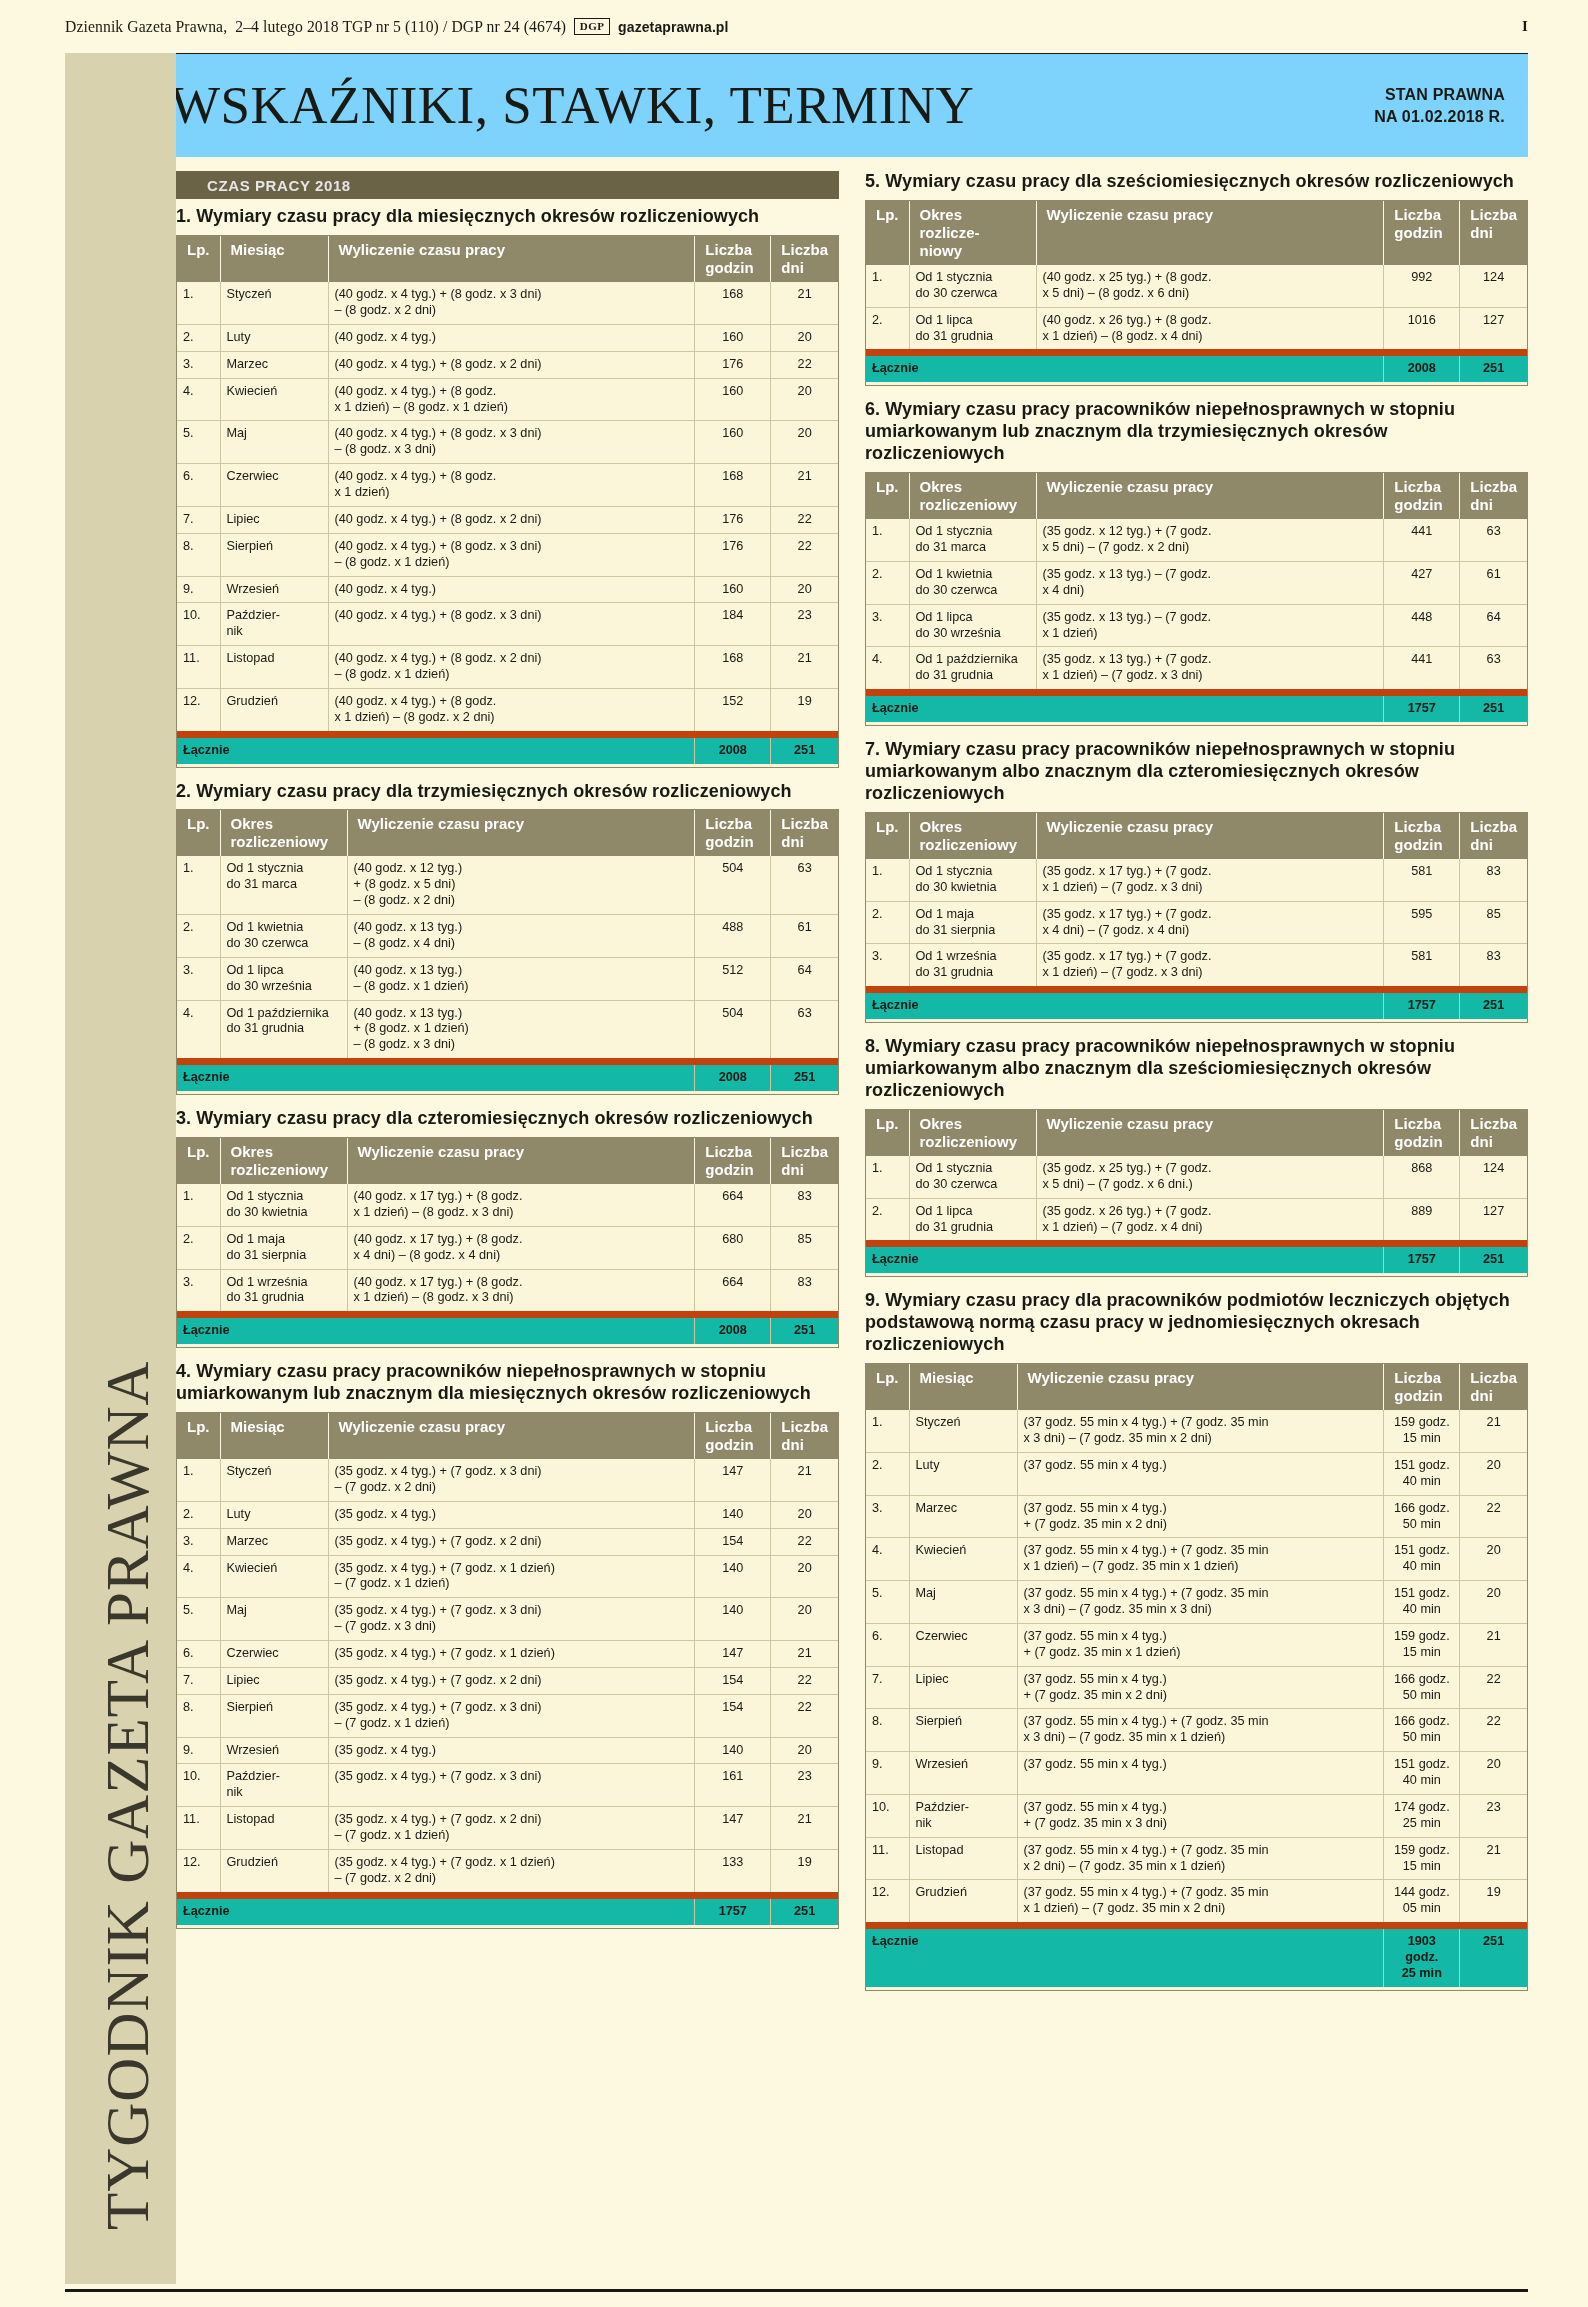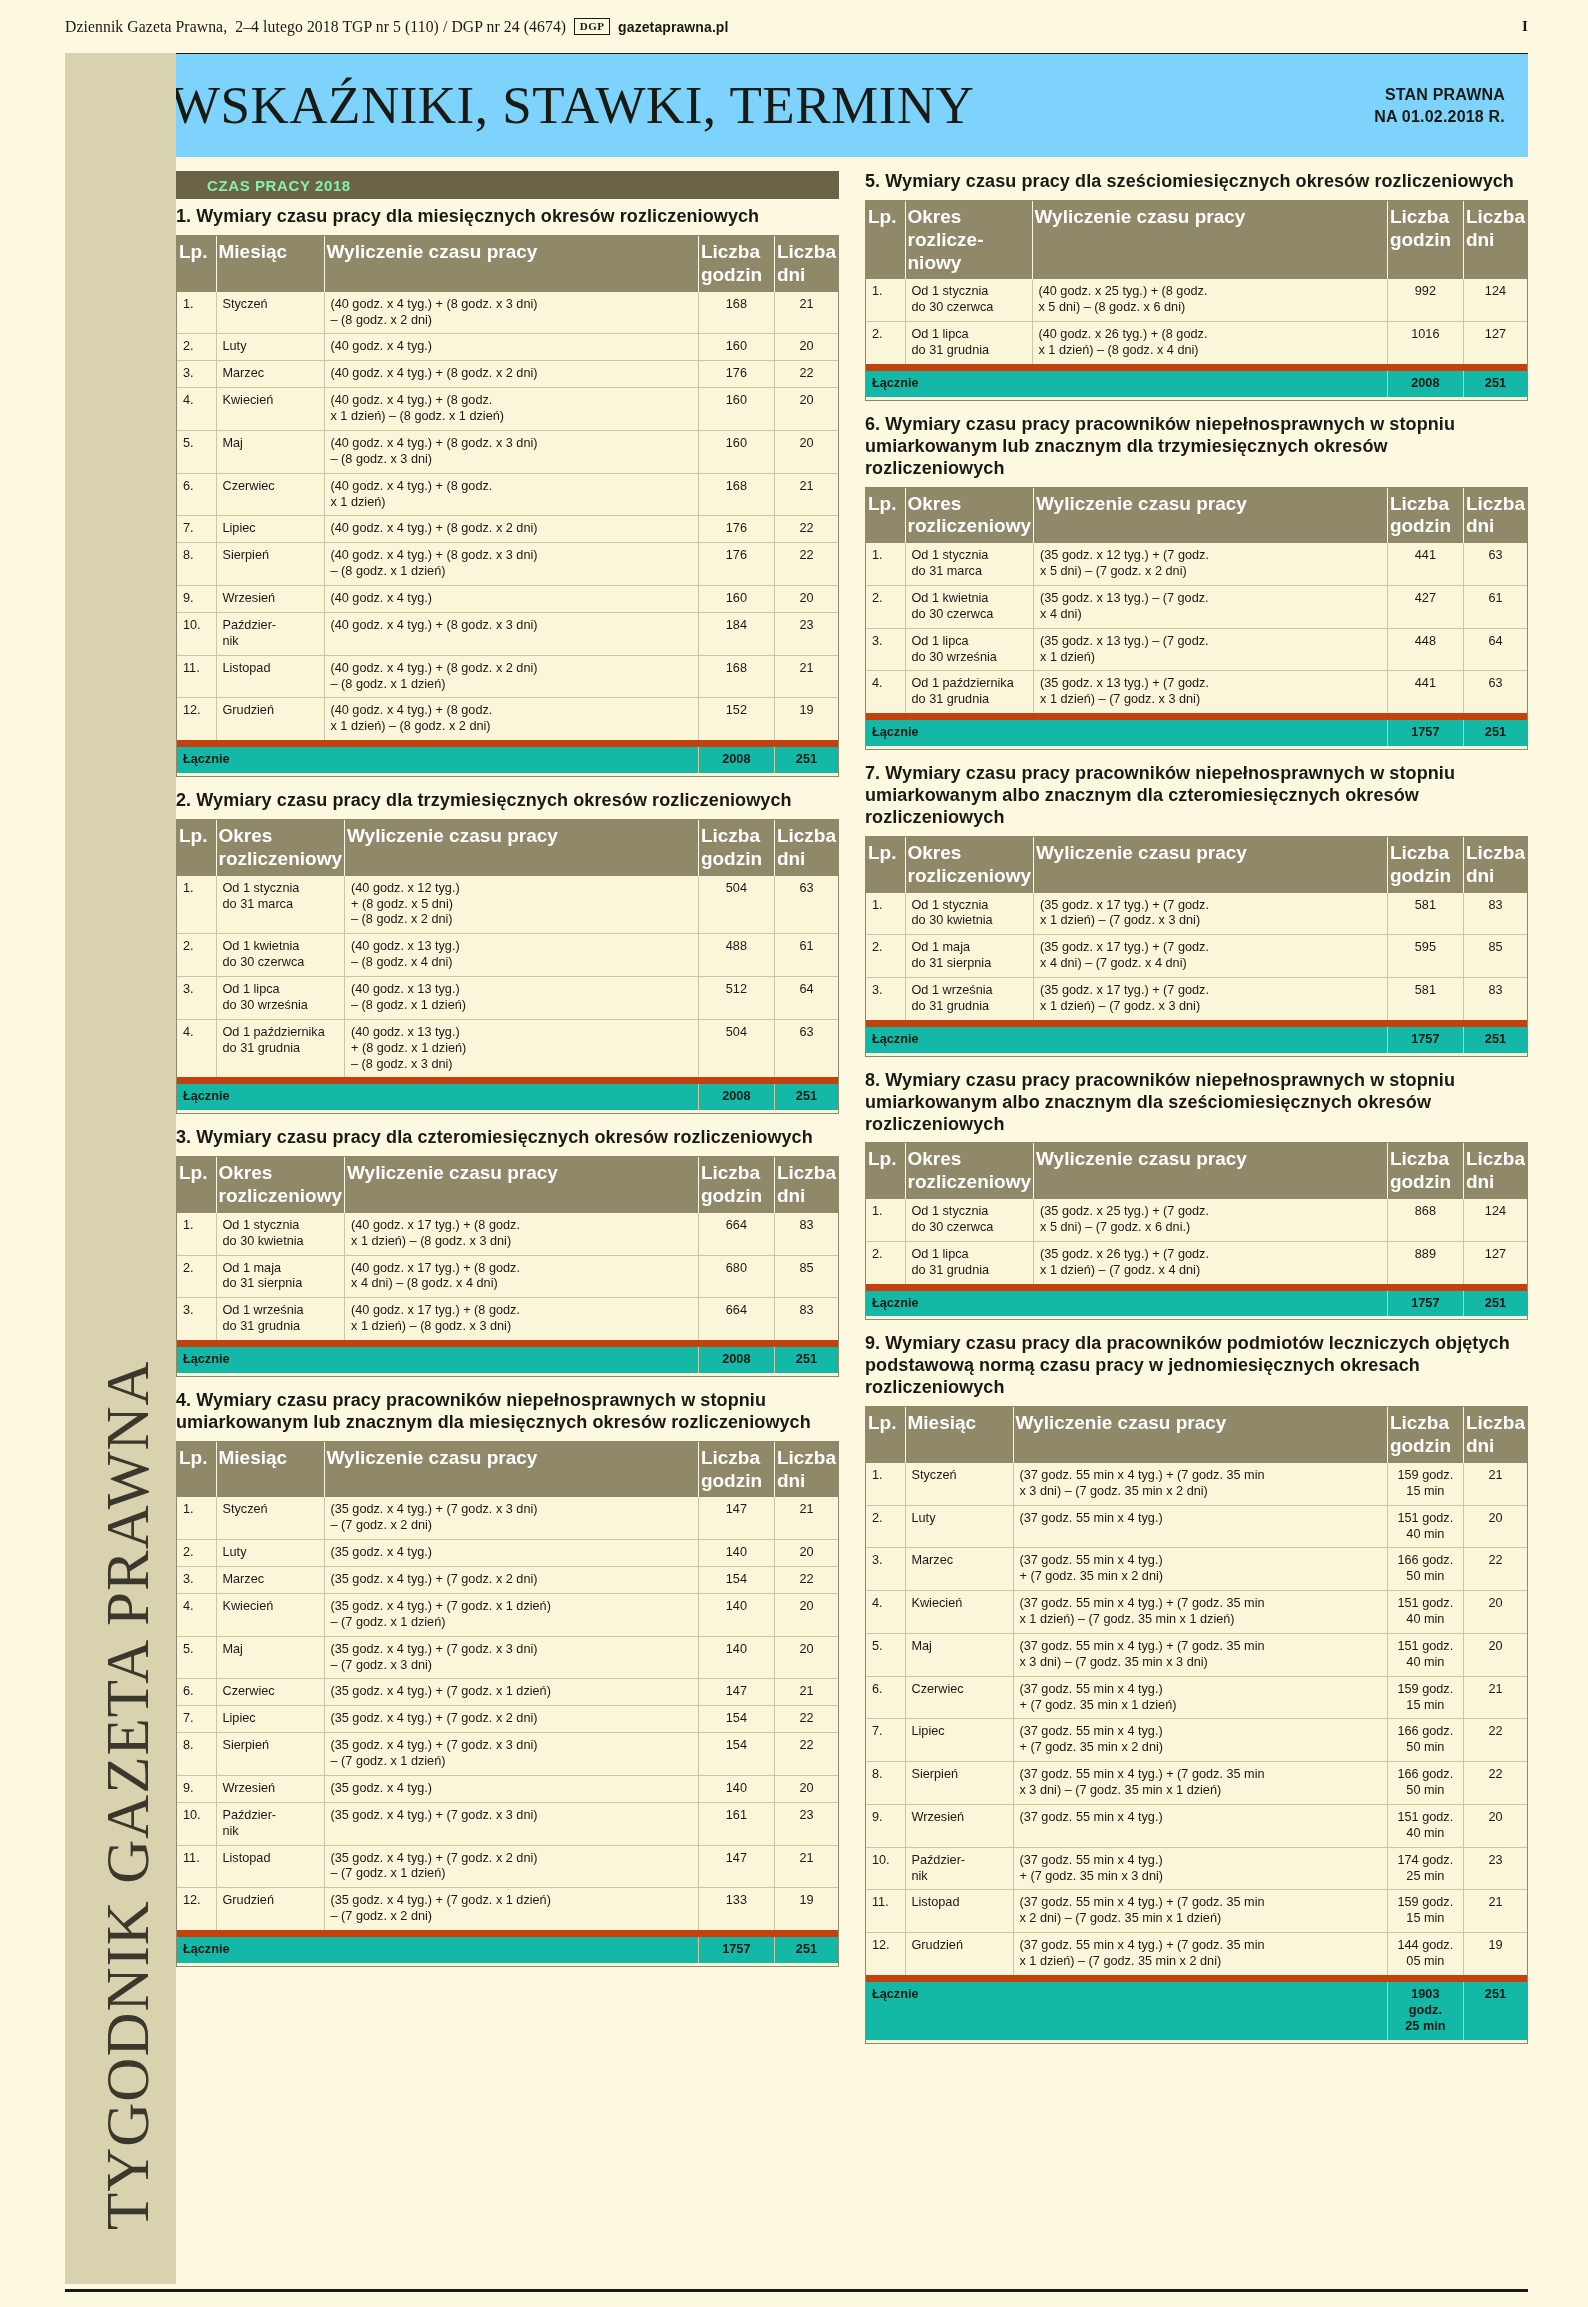--- a/index.html
+++ b/index.html
@@ -101,21 +101,21 @@
     position: relative;
     margin: 14px 60px 0 176px;
     display: flex;
     gap: 26px;
   }
   .col { width: 670px; }
 
   
   .section-tag {
     background: #6b6346;
-    color: #86efac;
+    color: #e5e5e5;
     font-weight: bold;
     font-size: 15px;
     letter-spacing: 0.6px;
     padding: 5.6px 0 5.6px 31px;
     margin-bottom: 7px;
   }
   h2.sec {
     font-size: 18px;
     line-height: 1.22;
     margin: 0 0 7px 0;
@@ -128,24 +128,24 @@
     border-collapse: collapse;
     font-size: 12.7px;
     background: #fbf5da;
     margin-bottom: 3px;
   }
   table.t th {
     background: #8f8869;
     color: #fff;
     font-weight: bold;
     text-align: left;
-    padding: 5px 2px;
+    padding: 5px 10px;
     vertical-align: top;
     line-height: 1.2;
-    font-size: 19px;
+    font-size: 15px;
     border-right: 1px solid #fdf8e0;
   }
   table.t th:last-child { border-right: none; }
   table.t td {
     padding: 5px 6px;
     vertical-align: top;
     line-height: 1.25;
     border-bottom: 0.5px solid #cdc6a4;
     border-right: 0.5px solid #cdc6a4;
   }

